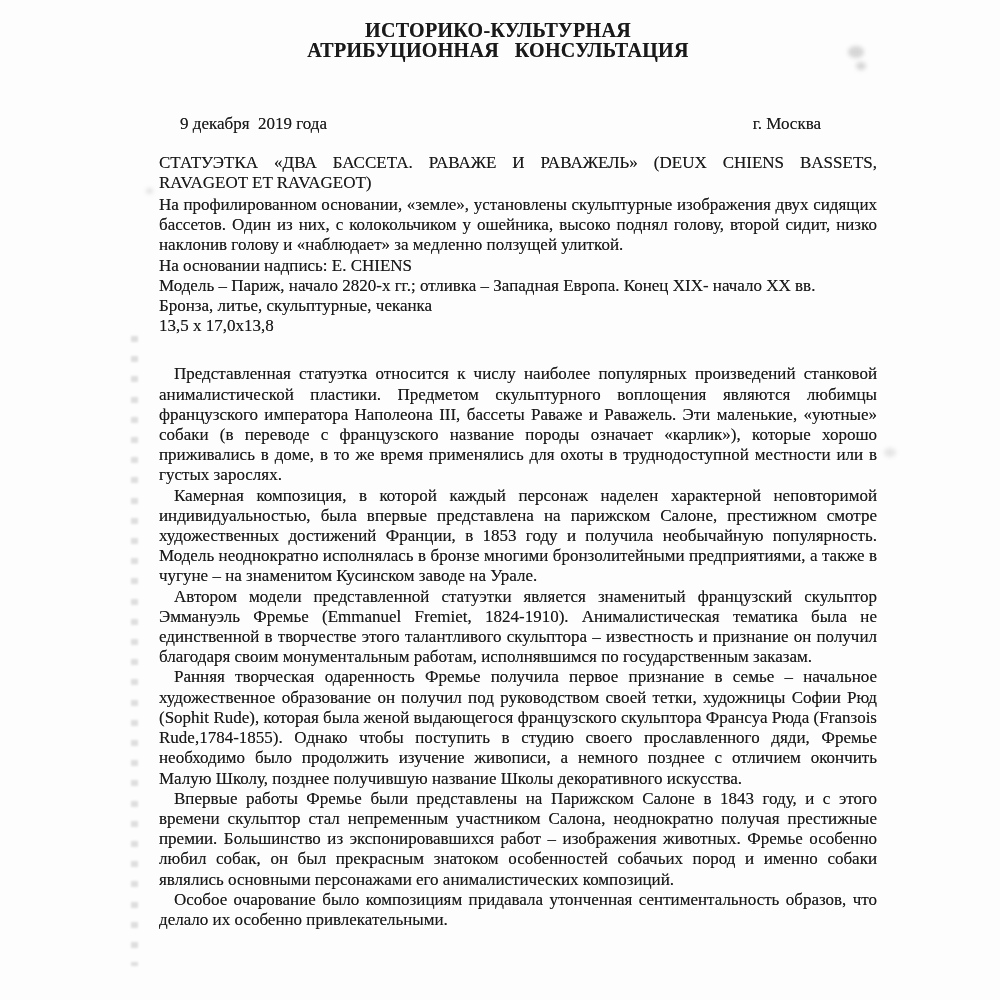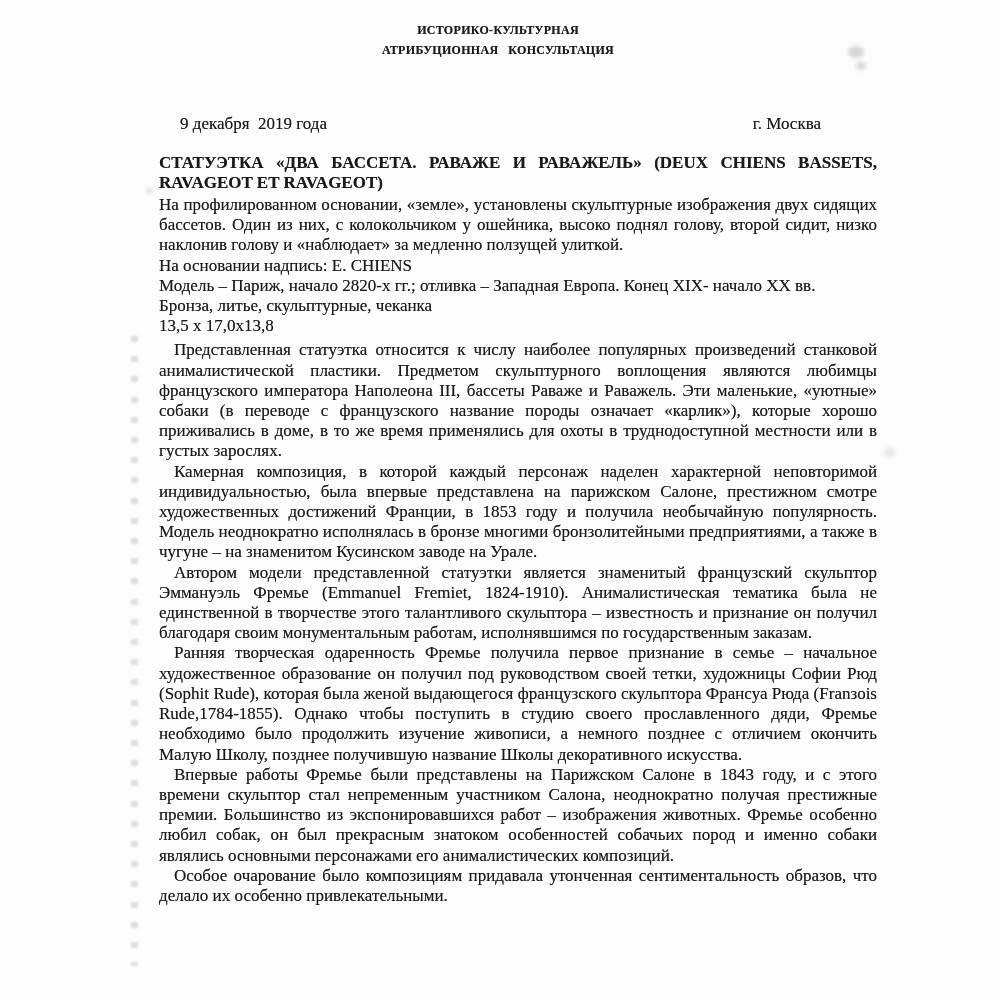--- a/index.html
+++ b/index.html
@@ -20,41 +20,41 @@
     left: 159px; top: 20px;
     width: 718px;
     font-size: 17px;
     line-height: 20.2px;
     text-shadow: 0 0 0.4px rgba(26,26,26,0.6);
   }
   .doc-header {
     font-weight: bold;
     text-align: center;
     padding-right: 40px;
-    font-size: 12px;
+    font-size: 20px;
     letter-spacing: 0.3px;
   }
   .doc-header div { white-space: pre-wrap; }
   .dateline {
     display: flex;
     justify-content: space-between;
     font-weight: normal;
     margin-top: 22px;
     padding-left: 21px;
     align-items: flex-end;
   }
   .dateline .city { margin-right: 56px; margin-top: 32px; }
   .doc-title {
-    font-weight: bold;
+    font-weight: normal;
     margin: 18px 0 2px 0;
   }
   .title-l1 { text-align: justify; text-align-last: justify; }
   .title-l2 { text-align: left; }
   .desc p { margin: 0; text-align: justify; }
-  .body-block { margin-top: 4px; }
+  .body-block { margin-top: 28px; }
   .para {
     margin: 0;
     text-align: justify;
     text-indent: 15px;
   }
   
   .artifact { position: absolute; pointer-events: none; }
   .left-strip {
     left: 131px; top: 336px;
     width: 7px; height: 630px;

